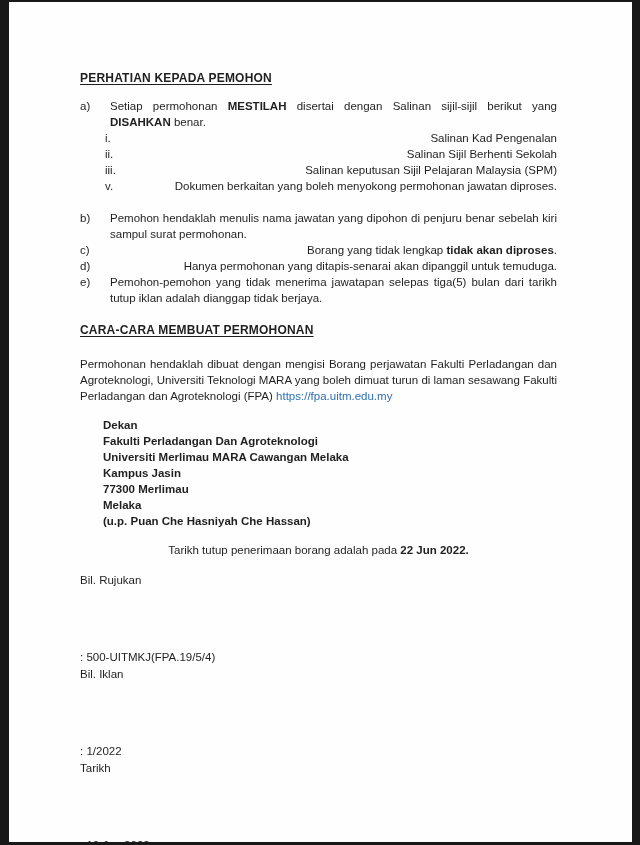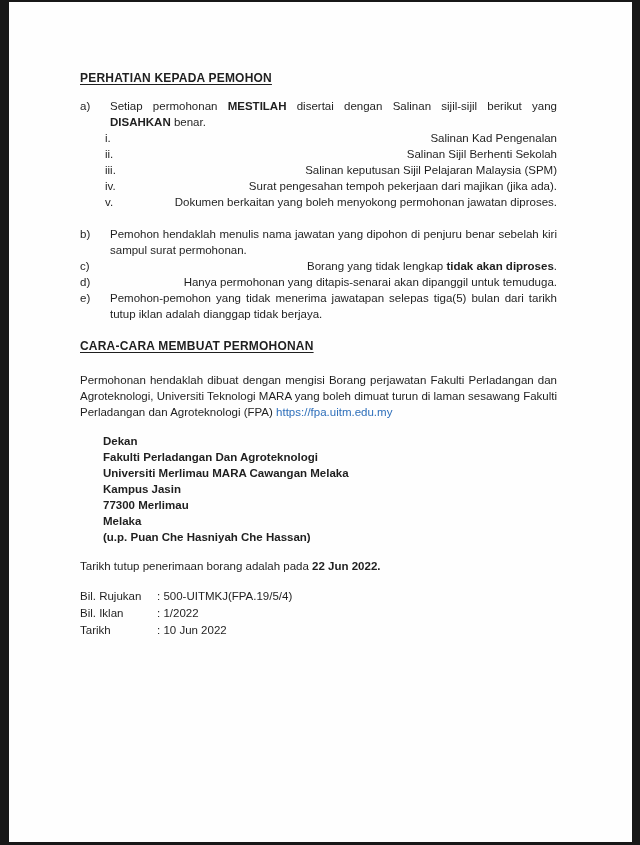--- a/index.html
+++ b/index.html
@@ -57,25 +57,26 @@
   .para {
     margin-top: 18px;
     text-align: justify;
   }
   .plain-line { margin-top: 12px; }
   .address {
     margin-top: 13px;
     margin-left: 23px;
     font-weight: bold;
   }
-  .closing { margin-top: 13px; }
+  .closing { margin-top: 13px; text-align: center; }
   .refs { margin-top: 14px; }
   .ref-row {
     display: flex;
     line-height: 17px;
+    flex-direction: column;
   }
   .ref-row .ref-label { flex: 0 0 77px; }
   b, .bold { font-weight: bold; }
   a.doc-link {
     color: #2e6fba;
     cursor: pointer;
   }
 </style>
 </head>
 <body>
@@ -97,24 +98,20 @@
         <span class="marker">i.</span>
         <span class="li-text">Salinan Kad Pengenalan</span>
       </div>
       <div class="li single">
         <span class="marker">ii.</span>
         <span class="li-text">Salinan Sijil Berhenti Sekolah</span>
       </div>
       <div class="li single">
         <span class="marker">iii.</span>
         <span class="li-text">Salinan keputusan Sijil Pelajaran Malaysia (SPM)</span>
-      </div>
-      <div class="li single">
-        <span class="marker">iv.</span>
-        <span class="li-text">Surat pengesahan tempoh pekerjaan dari majikan (jika ada).</span>
       </div>
       <div class="li single">
         <span class="marker">v.</span>
         <span class="li-text">Dokumen berkaitan yang boleh menyokong permohonan jawatan diproses.</span>
       </div>
     </div>
 
     <div class="li mt-group">
       <span class="marker">b)</span>
       <span class="li-text">Pemohon hendaklah menulis nama jawatan yang dipohon di penjuru benar sebelah kiri sampul surat permohonan.</span>

